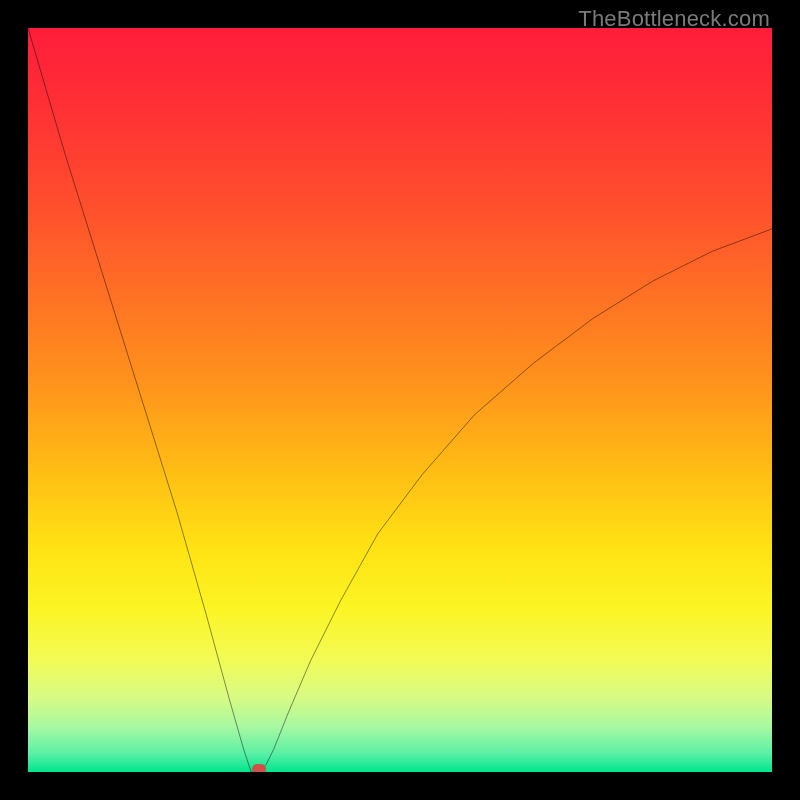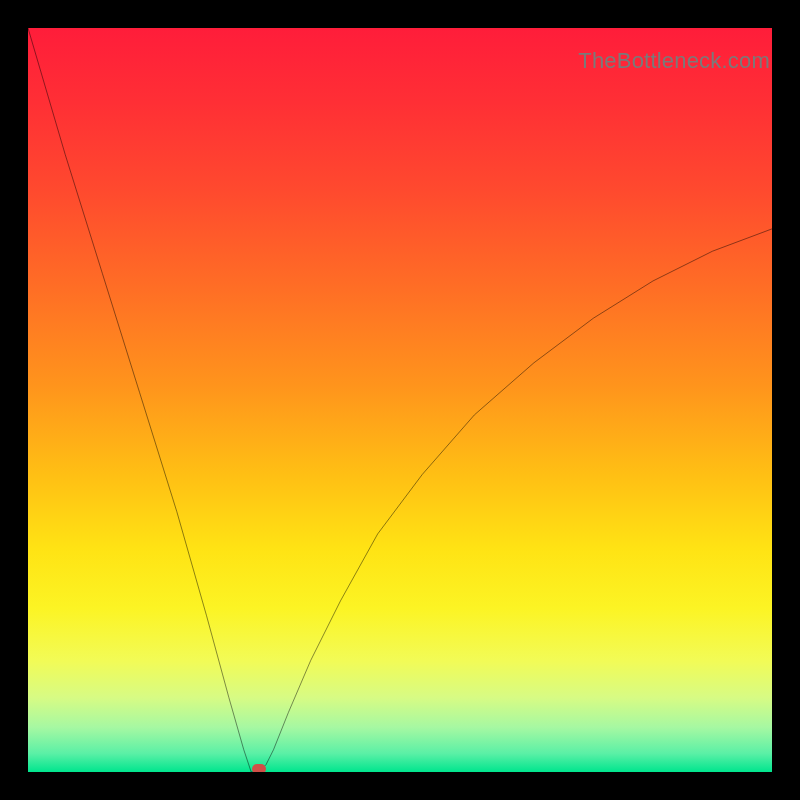--- a/index.html
+++ b/index.html
@@ -31,21 +31,20 @@
   }
   .watermark {
     position: absolute;
     top: 6px;
     right: 30px;
     color: #7a7a7a;
     font-size: 22px;
     font-weight: 500;
     letter-spacing: 0.2px;
     user-select: none;
-    margin-top: 42px;
   }
   .curve {
     position: absolute;
     inset: 0;
     pointer-events: none;
   }
   .marker {
     position: absolute;
     width: 14px;
     height: 10px;

